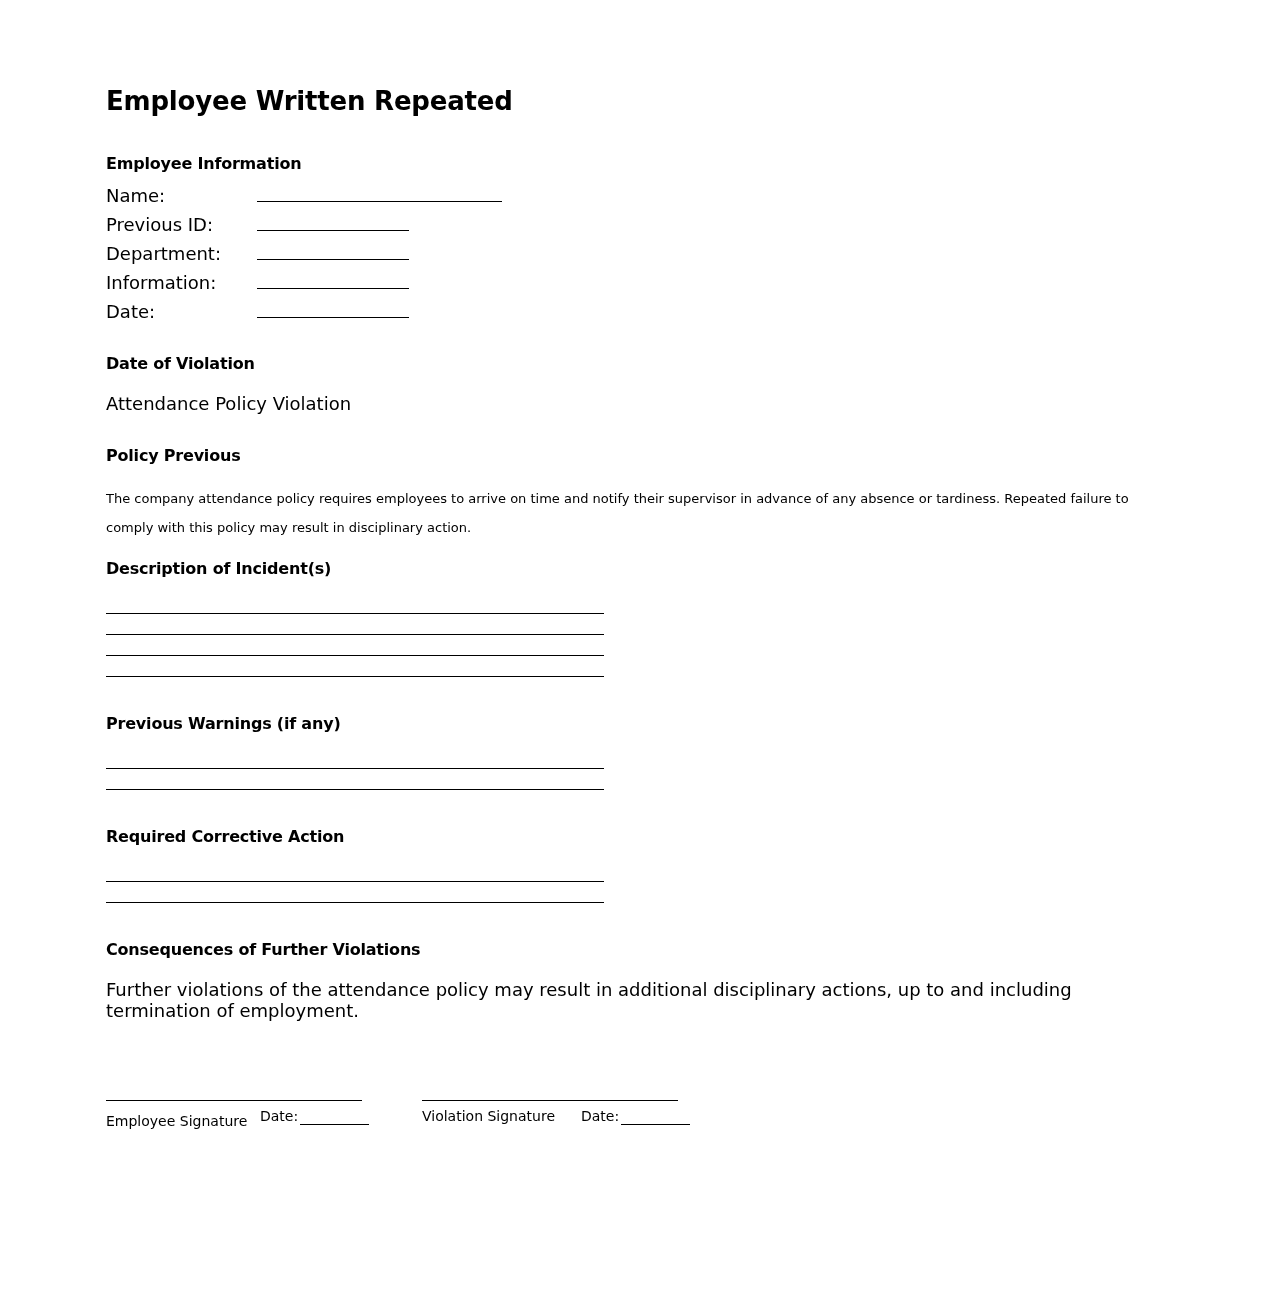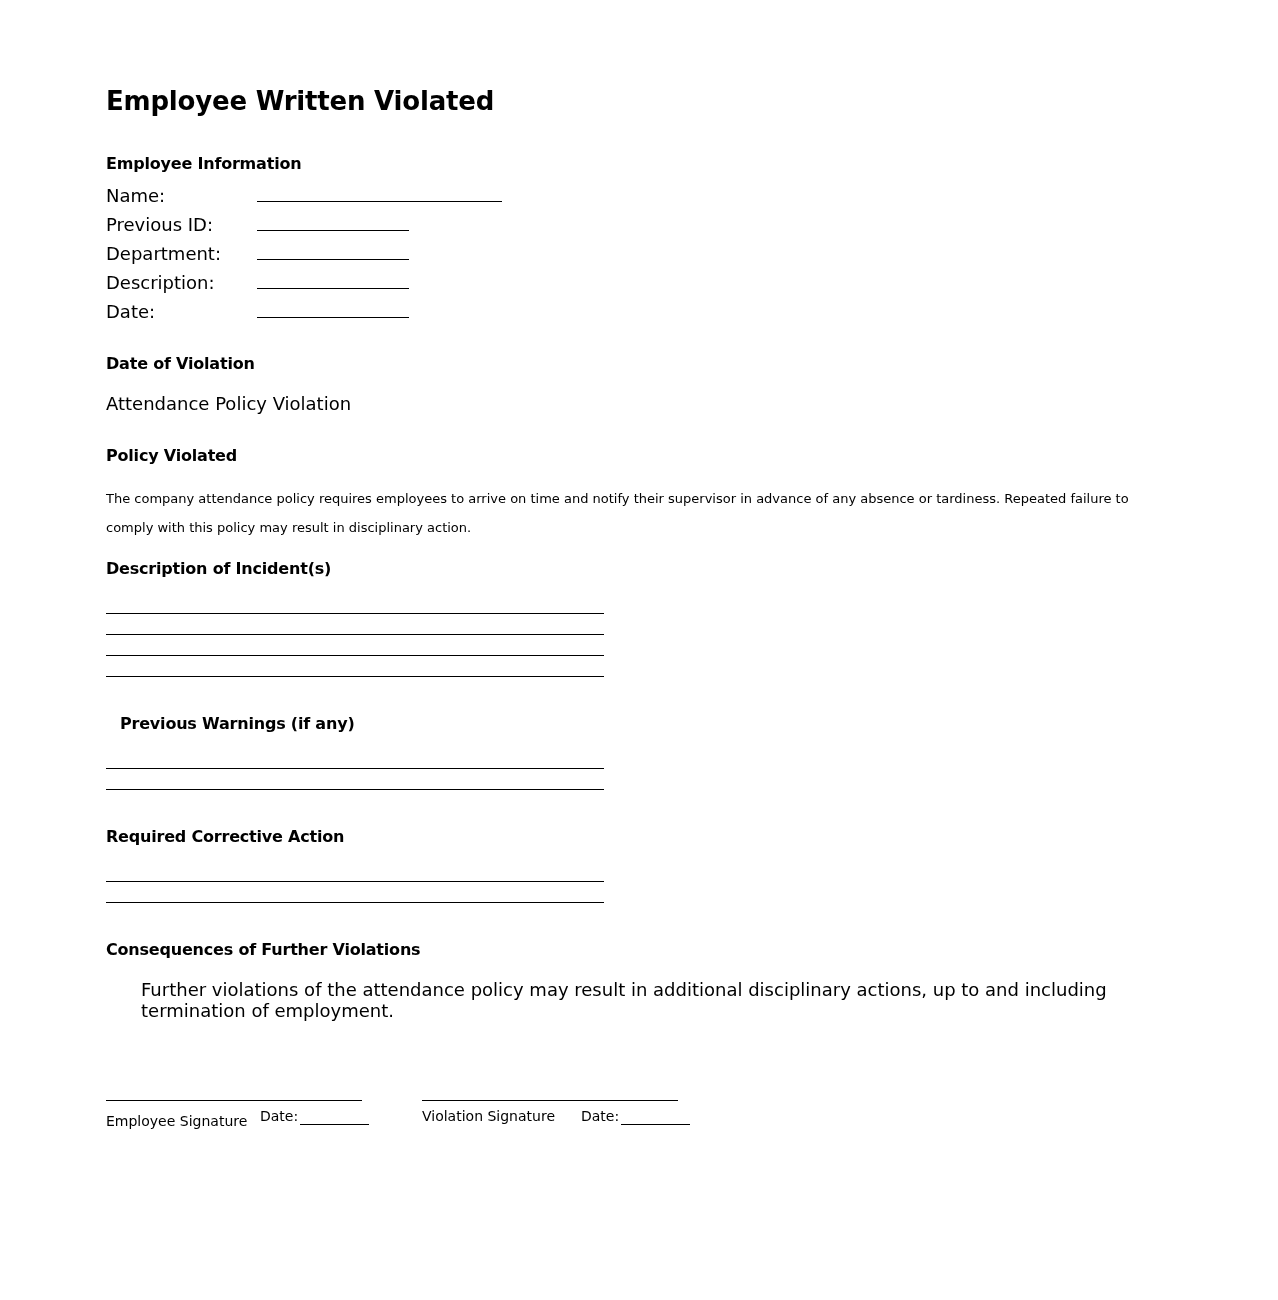--- a/index.html
+++ b/index.html
@@ -14,61 +14,61 @@
   .lbl { position: absolute; left: 0; font-size: 18px; }
   .blank { position: absolute; height: 0; border-bottom: 1.2px solid #000; }
   .para { position: absolute; left: 0; width: 1060px; font-size: 13px; line-height: 29px; }
   .rule { position: absolute; left: 0; width: 498px; height: 0; border-bottom: 1.2px solid #000; }
 </style>
 </head>
 <body>
 
 <div class="page">
 
-  <h1>Employee Written Violated</h1>
+  <h1>Employee Written Repeated</h1>
 
   <div class="h2" style="top:154px;">Employee Information</div>
 
   <div class="lbl" style="top:185px;">Name:</div>
   <div class="blank" style="left:151px; top:186px; width:245px; height:15px;"></div>
 
   <div class="lbl" style="top:214px;">Previous ID:</div>
   <div class="blank" style="left:151px; top:215px; width:152px; height:15px;"></div>
 
   <div class="lbl" style="top:243px;">Department:</div>
   <div class="blank" style="left:151px; top:244px; width:152px; height:15px;"></div>
 
-  <div class="lbl" style="top:272px;">Description:</div>
+  <div class="lbl" style="top:272px;">Information:</div>
   <div class="blank" style="left:151px; top:273px; width:152px; height:15px;"></div>
 
   <div class="lbl" style="top:301px;">Date:</div>
   <div class="blank" style="left:151px; top:302px; width:152px; height:15px;"></div>
 
   <div class="h2" style="top:354px;">Date of Violation</div>
   <div class="lbl" style="top:393px;">Attendance Policy Violation</div>
 
-  <div class="h2" style="top:446px;">Policy Violated</div>
+  <div class="h2" style="top:446px;">Policy Previous</div>
   <div class="para" style="top:484px; width:1045px;">The company attendance policy requires employees to arrive on time and notify their supervisor in advance of any absence or tardiness. Repeated failure to comply with this policy may result in disciplinary action.</div>
 
   <div class="h2" style="top:559px;">Description of Incident(s)</div>
   <div class="rule" style="top:613px;"></div>
   <div class="rule" style="top:634px;"></div>
   <div class="rule" style="top:655px;"></div>
   <div class="rule" style="top:676px;"></div>
 
-  <div class="h2" style="top:714px;margin-left:14px;">Previous Warnings (if any)</div>
+  <div class="h2" style="top:714px;">Previous Warnings (if any)</div>
   <div class="rule" style="top:768px;"></div>
   <div class="rule" style="top:789px;"></div>
 
   <div class="h2" style="top:827px;text-align:right;">Required Corrective Action</div>
   <div class="rule" style="top:881px;"></div>
   <div class="rule" style="top:902px;"></div>
 
   <div class="h2" style="top:940px;">Consequences of Further Violations</div>
-  <div class="lbl" style="top:979px;margin-left:35px;">Further violations of the attendance policy may result in additional disciplinary actions, up to and including termination of employment.</div>
+  <div class="lbl" style="top:979px;">Further violations of the attendance policy may result in additional disciplinary actions, up to and including termination of employment.</div>
 
   <div>
     <div class="blank" style="left:0; top:1100px; width:256px;"></div>
     <div class="lbl" style="top:1113px; font-size:14px;">Employee Signature</div>
     <div class="lbl" style="left:154px; top:1108px; font-size:14px;">Date:</div>
     <div class="blank" style="left:194px; top:1110px; width:69px; height:14px;"></div>
   </div>
 
   <div>
     <div class="blank" style="left:316px; top:1100px; width:256px;"></div>

